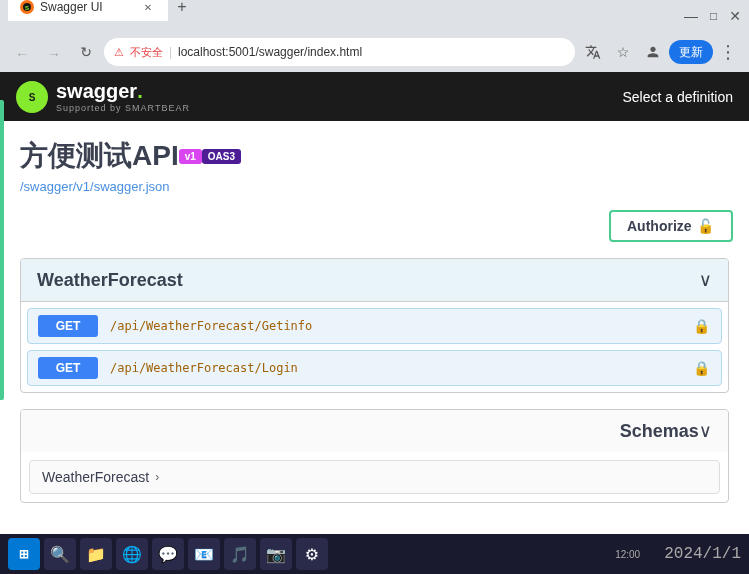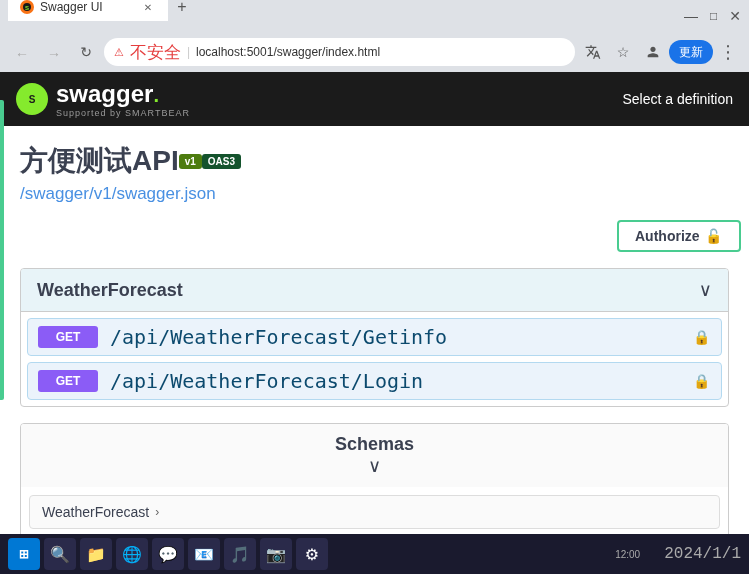--- a/index.html
+++ b/index.html
@@ -13,21 +13,21 @@
     .tab-icon { width: 14px; height: 14px; background: #f97316; border-radius: 50%; display: flex; align-items: center; justify-content: center; }
     .tab-close { margin-left: auto; width: 16px; height: 16px; border-radius: 50%; display: flex; align-items: center; justify-content: center; cursor: pointer; font-size: 10px; color: #666; }
     .new-tab-btn { width: 28px; height: 28px; display: flex; align-items: center; justify-content: center; font-size: 16px; color: #555; cursor: pointer; }
     .window-controls { margin-left: auto; display: flex; gap: 4px; }
 
     .address-bar-row { display: flex; align-items: center; background: #dee1e6; padding: 4px 8px; gap: 4px; height: 40px; }
     .nav-btn { width: 28px; height: 28px; border-radius: 50%; display: flex; align-items: center; justify-content: center; cursor: pointer; color: #555; font-size: 14px; }
     .nav-btn.disabled { color: #aaa; cursor: default; }
     .address-bar { flex: 1; height: 28px; background: white; border-radius: 14px; display: flex; align-items: center; padding: 0 10px; gap: 6px; font-size: 12px; }
     .warning-icon { color: #e53e3e; font-size: 11px; }
-    .not-secure { color: #e53e3e; font-size: 17px; }
+    .not-secure { color: #e53e3e; font-size: 11px; }
     .url-text { color: #333; font-size: 12px; }
     .toolbar-icons { display: flex; gap: 2px; align-items: center; }
     .toolbar-icon { width: 28px; height: 28px; border-radius: 50%; display: flex; align-items: center; justify-content: center; cursor: pointer; color: #555; font-size: 14px; }
     .update-btn { background: #1a73e8; color: white; border-radius: 14px; padding: 0 10px; height: 24px; font-size: 12px; display: flex; align-items: center; cursor: pointer; }
     .menu-btn { font-size: 18px; color: #555; cursor: pointer; padding: 4px; }
 
     
     .page-content { flex: 1; overflow-y: auto; background: white; }
 
     
@@ -37,44 +37,44 @@
     .select-definition { margin-left: auto; display: flex; align-items: center; gap: 12px; color: white; font-size: 14px; }
     .definition-select { background: #1b1b1b; color: white; border: 1px solid #555; padding: 6px 28px 6px 12px; font-size: 14px; border-radius: 2px; appearance: none; min-width: 180px; cursor: pointer; }
     .select-wrapper { position: relative; }
     .select-chevron { position: absolute; right: 8px; top: 50%; transform: translateY(-50%); color: white; pointer-events: none; }
 
     
     .api-info { padding: 16px 20px 8px 20px; background: white; }
     .api-title-row { display: flex; align-items: center; }
     .api-title { font-size: 28px; font-weight: bold; color: #3b4151; }
     .badge { padding: 2px 6px; border-radius: 3px; font-size: 10px; font-weight: bold; color: white; }
-    .badge-v1 { background: #4d7c0f; }
-    .badge-oas3 { background: #14532d; }
-    .api-link { color: #4990e2; font-size: 17px; text-decoration: none; display: block; margin-top: 4px; }
-
-    
-    .authorize-area { display: flex; justify-content: flex-end; padding: 8px 8px 16px; }
+    .badge-v1 { background: #d946ef; }
+    .badge-oas3 { background: #4c1d95; }
+    .api-link { color: #4990e2; font-size: 13px; text-decoration: none; display: block; margin-top: 4px; }
+
+    
+    .authorize-area { display: flex; justify-content: flex-end; padding: 8px 16px 16px; }
     .authorize-btn { border: 2px solid #49cc90; color: #3b4151; background: transparent; padding: 6px 16px; border-radius: 4px; font-size: 14px; cursor: pointer; display: flex; align-items: center; gap: 6px; font-weight: 600; }
     .lock-icon { font-size: 14px; }
 
     
     .api-section { margin: 0 20px 16px; border: 1px solid #ccc; border-radius: 4px; overflow: hidden; }
     .section-header { display: flex; align-items: center; justify-content: space-between; padding: 10px 16px; background: #e8f4f8; cursor: pointer; border-bottom: 1px solid #ccc; }
     .section-title { font-size: 18px; font-weight: bold; color: #3b4151; }
     .chevron { font-size: 18px; color: #3b4151; }
 
     
     .endpoint { display: flex; align-items: center; margin: 6px; padding: 6px 10px; border-radius: 4px; cursor: pointer; background: #ebf3fb; border: 1px solid #b3d9f0; }
-    .method-badge { padding: 4px 10px; border-radius: 3px; font-size: 12px; font-weight: bold; color: white; background: #8b5cf6; min-width: 60px; text-align: center; margin-right: 12px; }
-    .endpoint-path { font-size: 20px; color: #0c4a6e; font-family: monospace; flex: 1; }
+    .method-badge { padding: 4px 10px; border-radius: 3px; font-size: 12px; font-weight: bold; color: white; background: #3b82f6; min-width: 60px; text-align: center; margin-right: 12px; }
+    .endpoint-path { font-size: 12px; color: #a16207; font-family: monospace; flex: 1; }
     .endpoint-lock { margin-left: auto; font-size: 14px; color: #888; }
 
     
     .schemas-section { margin: 0 20px 16px; border: 1px solid #ccc; border-radius: 4px; overflow: hidden; }
-    .schemas-header { display: flex; align-items: center; justify-content: flex-end; padding: 10px 16px; background: #fafafa; cursor: pointer; flex-direction: column; }
+    .schemas-header { display: flex; align-items: center; justify-content: flex-end; padding: 10px 16px; background: #fafafa; cursor: pointer; }
     .schemas-title { font-size: 18px; font-weight: bold; color: #3b4151; }
     .schema-item { margin: 8px; padding: 8px 12px; border: 1px solid #ddd; border-radius: 4px; background: #fafafa; display: flex; align-items: center; gap: 6px; cursor: pointer; }
     .schema-name { font-size: 14px; color: #3b4151; font-weight: 500; }
     .schema-expand { color: #666; font-size: 12px; }
 
     
     .taskbar { height: 40px; background: #1a1a2e; display: flex; align-items: center; padding: 0 8px; gap: 4px; flex-shrink: 0; }
     .taskbar-icon { width: 32px; height: 32px; border-radius: 4px; display: flex; align-items: center; justify-content: center; font-size: 16px; cursor: pointer; }
     .taskbar-start { background: #0078d4; color: white; font-size: 12px; font-weight: bold; }
 
@@ -144,21 +144,21 @@
   <div class="swagger-header">
     <div class="swagger-logo">
       <div class="swagger-logo-icon">
         <svg width="20" height="20" viewBox="0 0 20 20">
             <circle cx="10" cy="10" r="9" fill="#85ea2d"></circle>
             <text x="10" y="14" text-anchor="middle" font-size="10" font-weight="bold" fill="#1b1b1b">S</text>
           </svg>
       </div>
       <div>
         <div style="display:flex;align-items:baseline;gap:0;">
-          <span style="color:white;font-size:24px;font-weight:bold;">swagger</span>
+          <span style="color:white;font-size:20px;font-weight:bold;">swagger</span>
           <span style="color:#85ea2d;font-size:20px;font-weight:bold;">.</span>
         </div>
         <div style="color:#999;font-size:9px;letter-spacing:1px;">Supported by SMARTBEAR</div>
       </div>
     </div>
     <div class="select-definition">
       <span>Select a definition</span>
     </div>
   </div>
 

